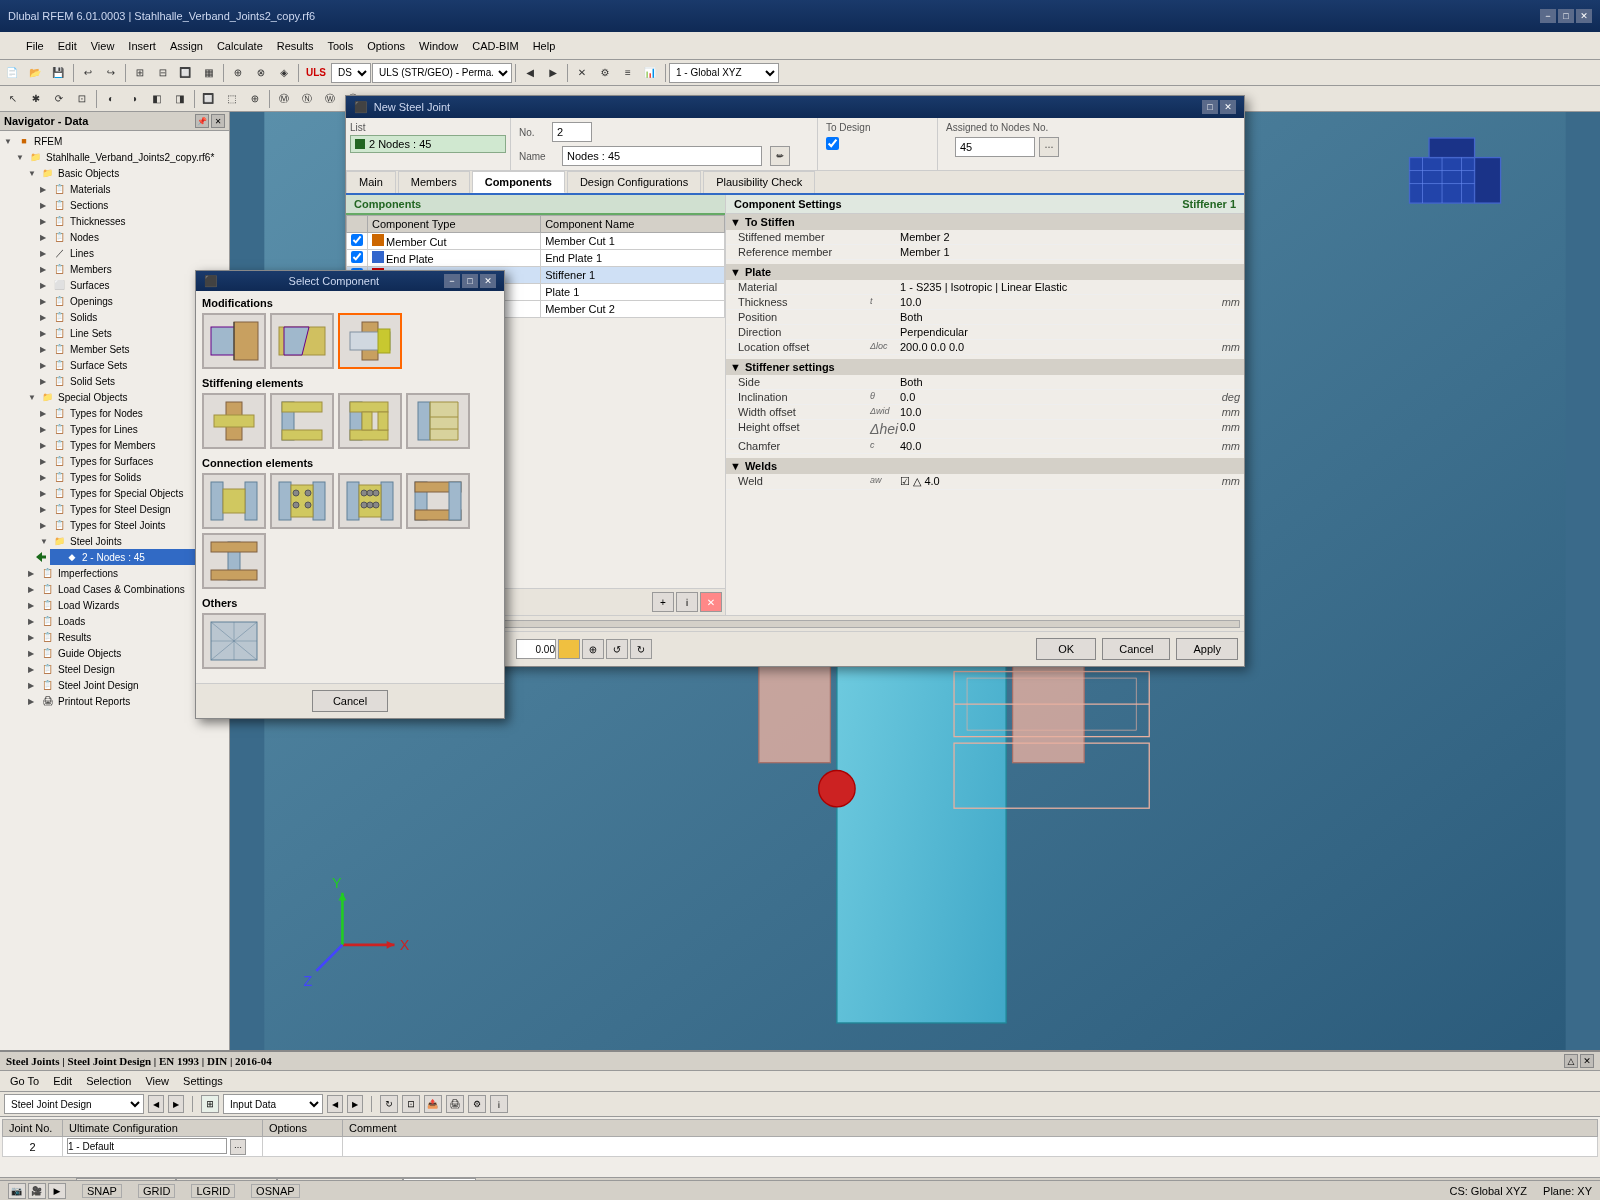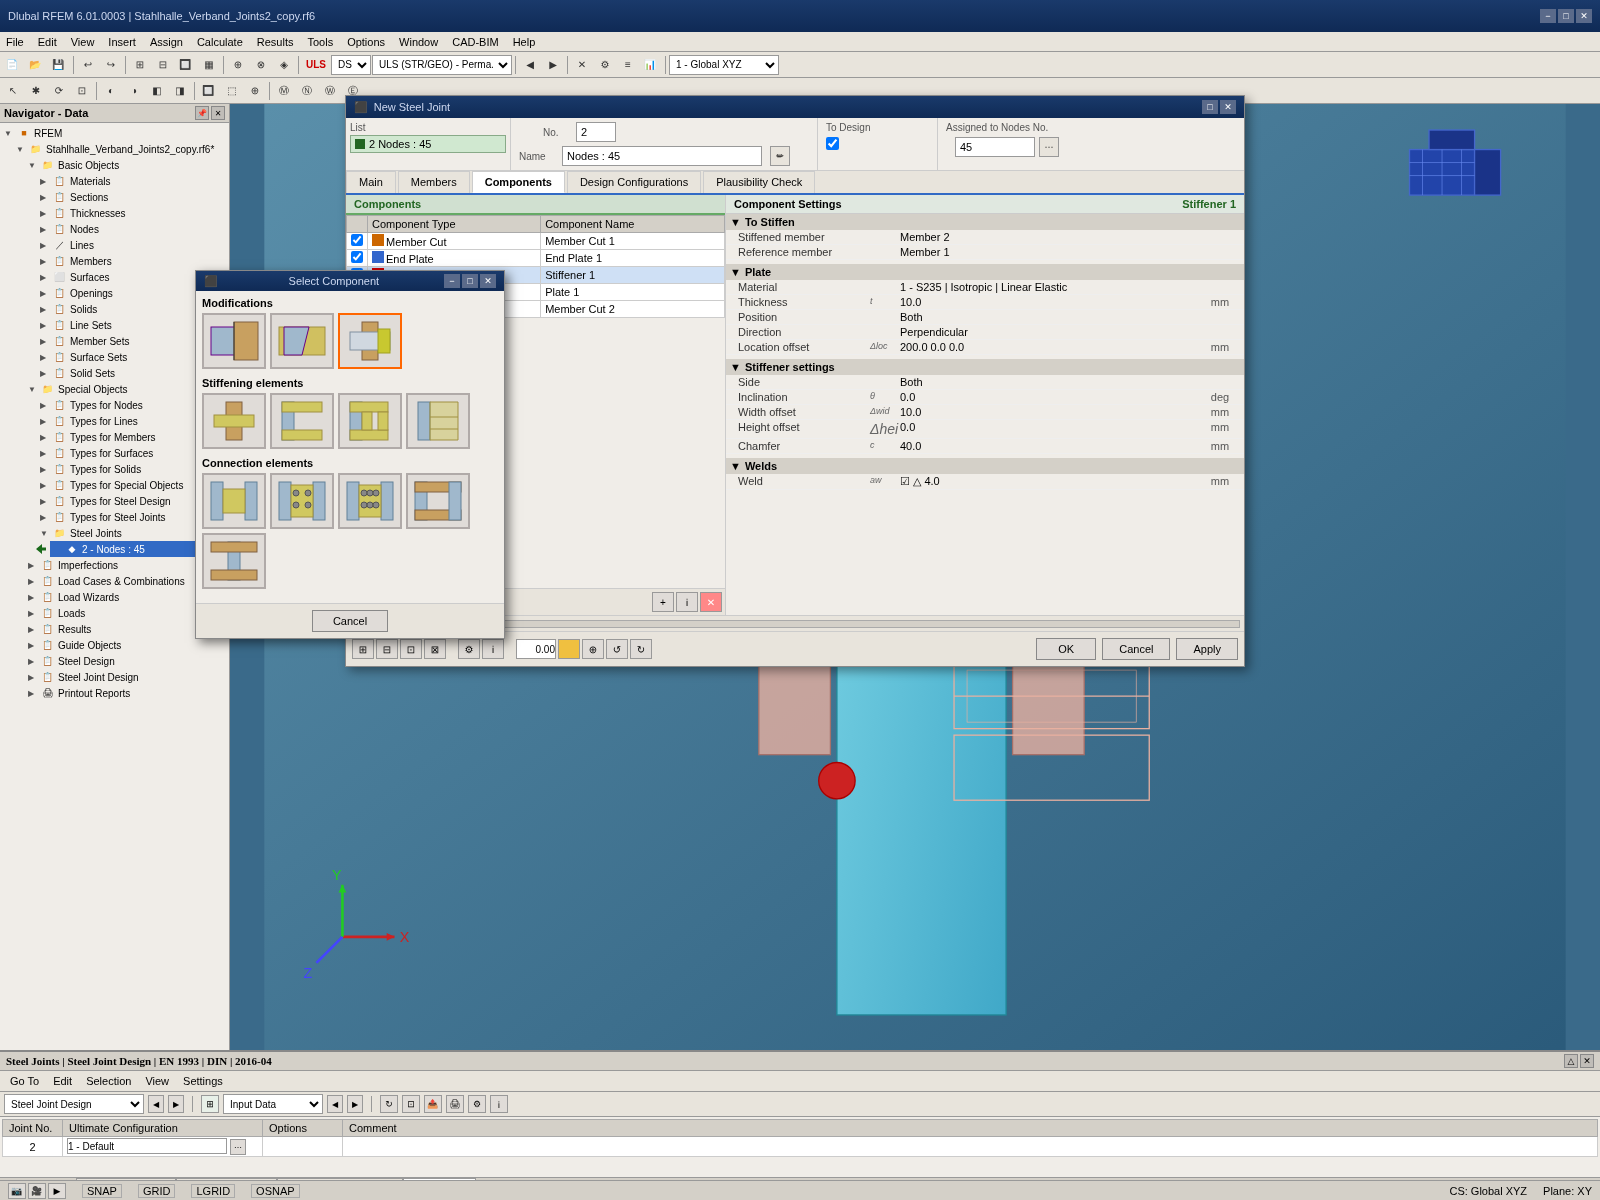--- a/index.html
+++ b/index.html
@@ -5,21 +5,21 @@
     * { box-sizing: border-box; margin: 0; padding: 0; font-family: 'Segoe UI', Arial, sans-serif; font-size: 11px; }
     body { background: #d4d0c8; overflow: hidden; width: 1600px; height: 1200px; position: relative; }
 
     
     .title-bar { background: linear-gradient(to bottom, #1a3a6b, #0f2a55); color: white; height: 22px; display: flex; align-items: center; padding: 16px 8px; justify-content: space-between; }
     .title-bar-text { font-size: 11px; color: #cdd8f0; }
     .title-bar-controls { display: flex; gap: 2px; }
     .title-bar-btn { width: 16px; height: 14px; background: #5a6a8a; border: none; color: white; font-size: 9px; cursor: pointer; display: flex; align-items: center; justify-content: center; }
 
     
-    .menu-bar { background: #e8e4dc; border-bottom: 1px solid #999; height: 20px; display: flex; align-items: center; padding: 0 0; gap: 2px; }
+    .menu-bar { background: #e8e4dc; border-bottom: 1px solid #999; height: 28px; display: flex; align-items: center; padding: 0 20px; gap: 2px; }
     .menu-item { padding: 2px 6px; font-size: 11px; cursor: pointer; color: #000; }
 
     
     .toolbar { background: #e8e4dc; border-bottom: 1px solid #999; height: 26px; display: flex; align-items: center; padding: 0 2px; gap: 1px; flex-wrap: nowrap; overflow: hidden; }
     .toolbar-btn { width: 22px; height: 22px; background: #e8e4dc; border: 1px solid transparent; cursor: pointer; display: flex; align-items: center; justify-content: center; font-size: 10px; color: #333; }
     .toolbar-sep { width: 1px; height: 18px; background: #999; margin: 0 2px; }
     .toolbar-combo { height: 20px; font-size: 10px; background: white; border: 1px solid #999; padding: 0 2px; }
 
     
     .navigator { width: 230px; background: #f0ede8; border-right: 1px solid #999; display: flex; flex-direction: column; overflow: hidden; }
@@ -77,21 +77,21 @@
     .components-table th { background: #d4d0c8; border: 1px solid #aaa; padding: 2px 4px; text-align: left; font-weight: normal; }
     .components-table td { border: 1px solid #ccc; padding: 1px 4px; background: white; }
     .components-table tr.selected td { background: #cfe0f5; }
     .comp-checkbox { width: 12px; height: 12px; }
     .comp-section { margin-bottom: 4px; }
     .comp-section-header { background: #d4d0c8; padding: 2px 4px; font-weight: bold; cursor: pointer; display: flex; align-items: center; gap: 4px; }
     .comp-row { display: flex; border-bottom: 1px solid #eee; padding: 1px 4px; }
     .comp-row-label { width: 140px; color: #333; padding-left: 8px; }
     .comp-row-symbol { width: 30px; color: #666; font-style: italic; font-size: 9px; }
     .comp-row-value { flex: 1; color: #000; }
-    .comp-row-unit { width: 40px; color: #555; text-align: center; }
+    .comp-row-unit { width: 40px; color: #555; text-align: right; font-style: italic; }
 
     
     .dialog-bottom-bar { background: #e8e4dc; border-top: 1px solid #ccc; padding: 6px; display: flex; justify-content: flex-end; gap: 6px; align-items: center; }
     .dialog-btn { padding: 4px 16px; border: 1px solid #888; background: #e0dcd8; cursor: pointer; font-size: 11px; min-width: 60px; }
 
     
     .dialog-select-comp { position: absolute; top: 270px; left: 195px; width: 310px; background: #f0ede8; border: 1px solid #888; box-shadow: 4px 4px 10px rgba(0,0,0,0.5); z-index: 200; }
     .select-comp-header { background: linear-gradient(to bottom, #1a3a6b, #0f2a55); color: #cdd8f0; padding: 3px 8px; display: flex; align-items: center; justify-content: space-between; font-size: 11px; }
     .select-comp-controls { display: flex; gap: 2px; }
     .select-comp-body { padding: 6px; }
@@ -491,21 +491,21 @@
       <div class="dialog-list-area">
         <div class="dialog-list-header">List</div>
         <div class="dialog-list-item">
           <div class="green-dot"></div>
           <span>2  Nodes : 45</span>
         </div>
       </div>
 
       <div style="padding:4px 8px; display:flex; flex-direction:column; gap:4px; flex:1;">
         <div style="display:flex; align-items:center; gap:8px;">
-          <span style="font-size:10px;color:#555;width:25px;margin-left:24px;">No.</span>
+          <span style="font-size:10px;color:#555;width:25px;">No.</span>
           <input type="text" value="2" style="width: 40px; height: 20px; border: 1px solid rgb(153, 153, 153); padding: 1px 4px; font-size: 11px;">
         </div>
         <div style="display:flex; align-items:center; gap:8px;">
           <span style="font-size:10px;color:#555;width:35px;">Name</span>
           <input type="text" value="Nodes : 45" style="width: 200px; height: 20px; border: 1px solid rgb(153, 153, 153); padding: 1px 4px; font-size: 11px;">
           <button style="width:20px;height:20px;font-size:9px;border:1px solid #999;background:#e8e4dc;">✏</button>
         </div>
       </div>
 
       <div style="padding:4px 8px; border-left:1px solid #ccc; width:120px;">
@@ -852,20 +852,34 @@
         <div class="comp-thumb">
           <svg width="56" height="48">
             <rect x="22" y="5" width="12" height="38" fill="#a0b8cc" stroke="#608098"></rect>
             <rect x="5" y="5" width="46" height="10" fill="#c8a060" stroke="#806040"></rect>
             <rect x="5" y="33" width="46" height="10" fill="#c8a060" stroke="#806040"></rect>
           </svg>
         </div>
       </div>
     </div>
 
+    <div class="select-comp-section">
+      <div class="select-comp-section-title">Others</div>
+      <div class="comp-grid">
+        <div class="comp-thumb">
+          <svg width="56" height="48">
+            <rect x="5" y="5" width="46" height="38" fill="#a0b8cc" stroke="#608098" fill-opacity="0.6"></rect>
+            <line x1="5" y1="5" x2="51" y2="43" stroke="#608098" stroke-width="0.5"></line>
+            <line x1="51" y1="5" x2="5" y2="43" stroke="#608098" stroke-width="0.5"></line>
+            <line x1="5" y1="24" x2="51" y2="24" stroke="#608098" stroke-width="0.5"></line>
+            <line x1="28" y1="5" x2="28" y2="43" stroke="#608098" stroke-width="0.5"></line>
+          </svg>
+        </div>
+      </div>
+    </div>
   </div>
   <div class="select-comp-footer">
     <button class="cancel-btn">Cancel</button>
   </div>
 </div>
 
 <svg style="position:absolute;top:270px;left:385px;z-index:150;pointer-events:none;" width="80" height="80">
   <path d="M 60 10 Q 20 10 15 50" stroke="#44aa44" stroke-width="3" fill="none" marker-end="url(#arrow)"></path>
   <defs>
     <marker id="arrow" markerWidth="8" markerHeight="8" refX="4" refY="4" orient="auto">

